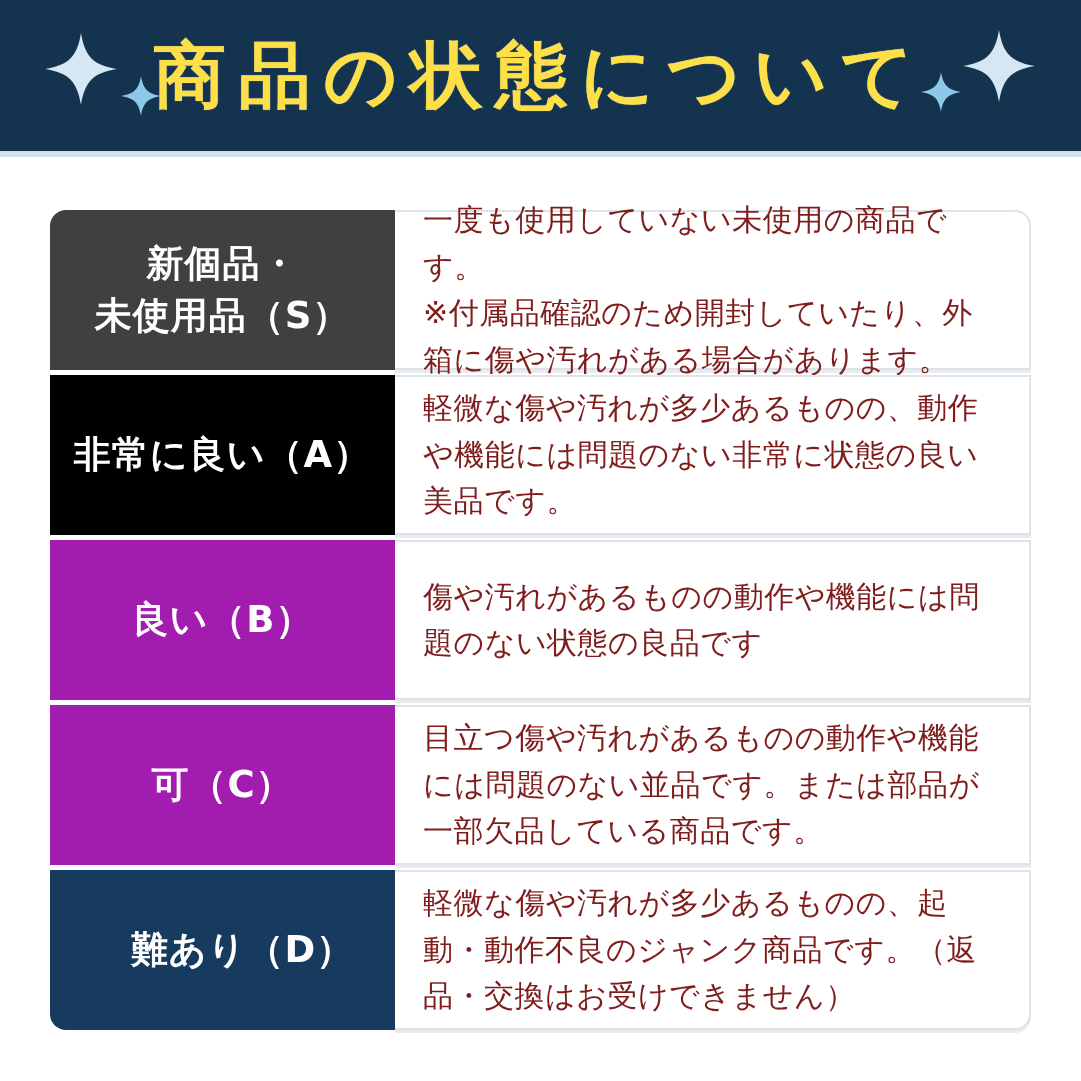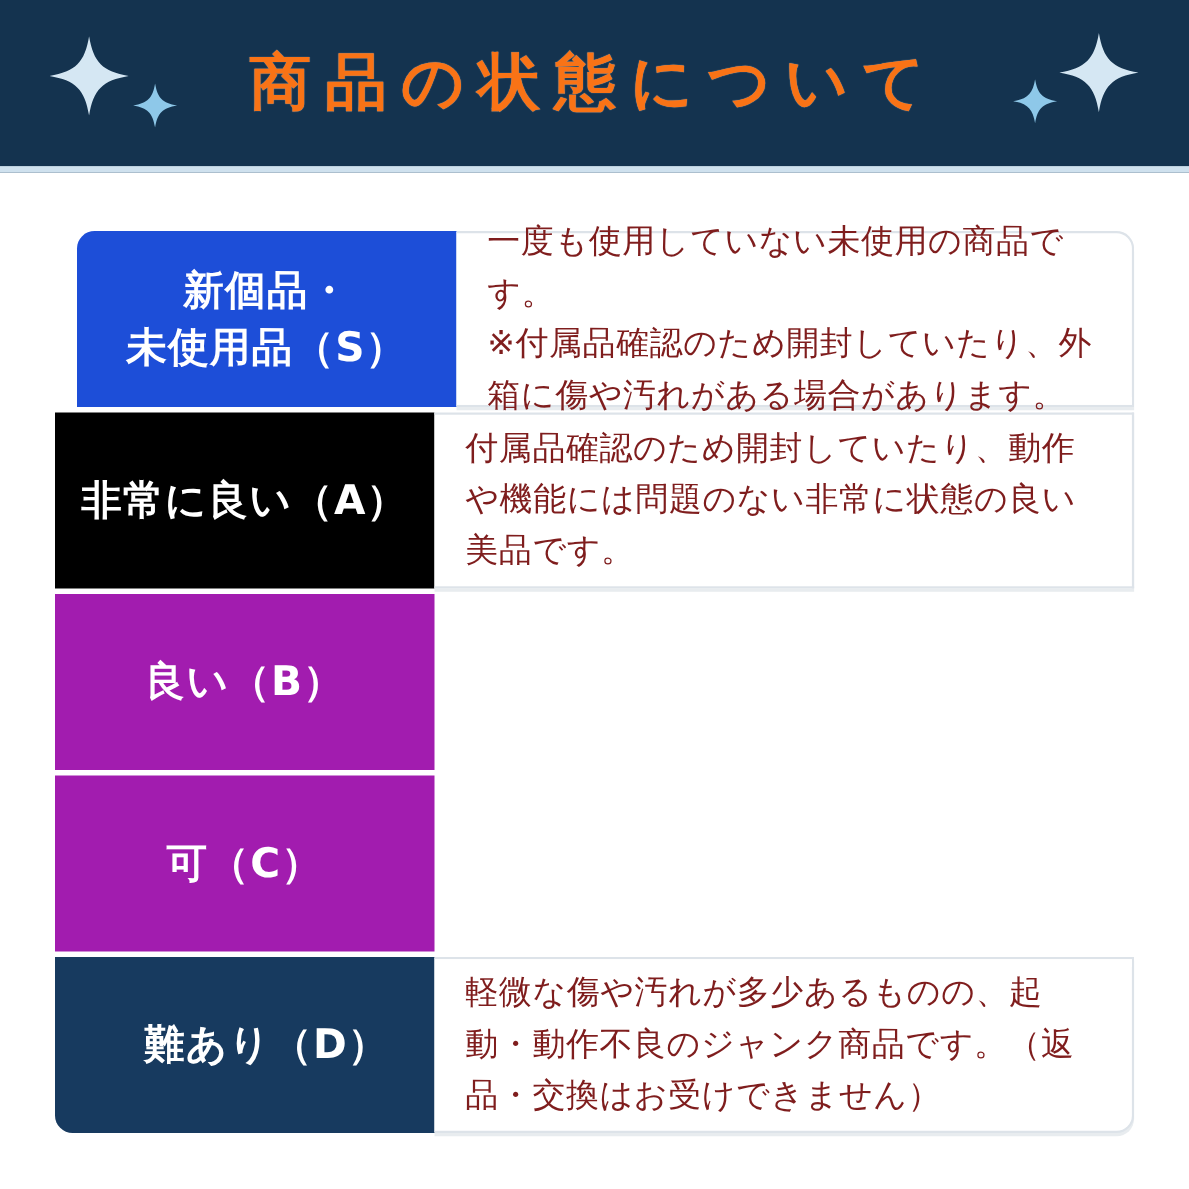--- a/index.html
+++ b/index.html
@@ -6,21 +6,21 @@
   html,body { width:1081px; height:1081px; background:#ffffff;
     font-family:"DejaVu Sans", sans-serif; }
 
   
   .header {
     position:relative; width:1081px; height:157px;
     display:flex; align-items:center; justify-content:center;
     border-bottom:6px solid #cfe1ee;
   }
   .page-title {
-    color:#f97316; font-size:56px; font-weight:bold;
+    color:#fde047; font-size:72px; font-weight:bold;
     letter-spacing:13px; white-space:nowrap;
     text-shadow:0 0 1px rgba(255,255,255,.6);
   }
   .sparkle { position:absolute; line-height:0; }
   .sparkle svg { display:block; }
   .sp-l-big   { left:45px;  top:33px;  }
   .sp-l-small { left:121px; top:76px;  }
   .sp-r-small { left:921px; top:72px;  }
   .sp-r-big   { left:963px; top:30px;  }
 
@@ -76,37 +76,39 @@
   <span class="sparkle sp-r-big" style="color: rgb(213, 231, 243);">
     <svg width="72" height="72" viewBox="0 0 100 100" fill="currentColor">
       <path d="M50 0 C55.5 33 67 44.5 100 50 C67 55.5 55.5 67 50 100 C44.5 67 33 55.5 0 50 C33 44.5 44.5 33 50 0 Z"></path>
     </svg>
   </span>
 </div>
 
 <div class="cond-table">
 
   <div class="row">
-    <div class="label-cell" style="background-color: #1d4ed8; margin-left: 20px;">新個品・
+    <div class="label-cell" style="background-color: #404040;">新個品・
 未使用品（S）</div>
     <div class="desc-cell">一度も使用していない未使用の商品です。
 ※付属品確認のため開封していたり、外箱に傷や汚れがある場合があります。</div>
   </div>
 
   <div class="row">
     <div class="label-cell" style="background-color: #000000;">非常に良い（A）</div>
-    <div class="desc-cell">付属品確認のため開封していたり、動作や機能には問題のない非常に状態の良い美品です。</div>
+    <div class="desc-cell">軽微な傷や汚れが多少あるものの、動作や機能には問題のない非常に状態の良い美品です。</div>
   </div>
 
   <div class="row">
     <div class="label-cell" style="background-color: #a21caf;">良い（B）</div>
+    <div class="desc-cell">傷や汚れがあるものの動作や機能には問題のない状態の良品です</div>
   </div>
 
   <div class="row">
     <div class="label-cell" style="background-color: #a21caf;">可（C）</div>
+    <div class="desc-cell">目立つ傷や汚れがあるものの動作や機能には問題のない並品です。または部品が一部欠品している商品です。</div>
   </div>
 
   <div class="row">
     <div class="label-cell" style="background-color: rgb(23, 58, 95);">難あり（D）</div>
     <div class="desc-cell">軽微な傷や汚れが多少あるものの、起動・動作不良のジャンク商品です。（返品・交換はお受けできません）</div>
   </div>
 
 </div>
 
 </body></html>

